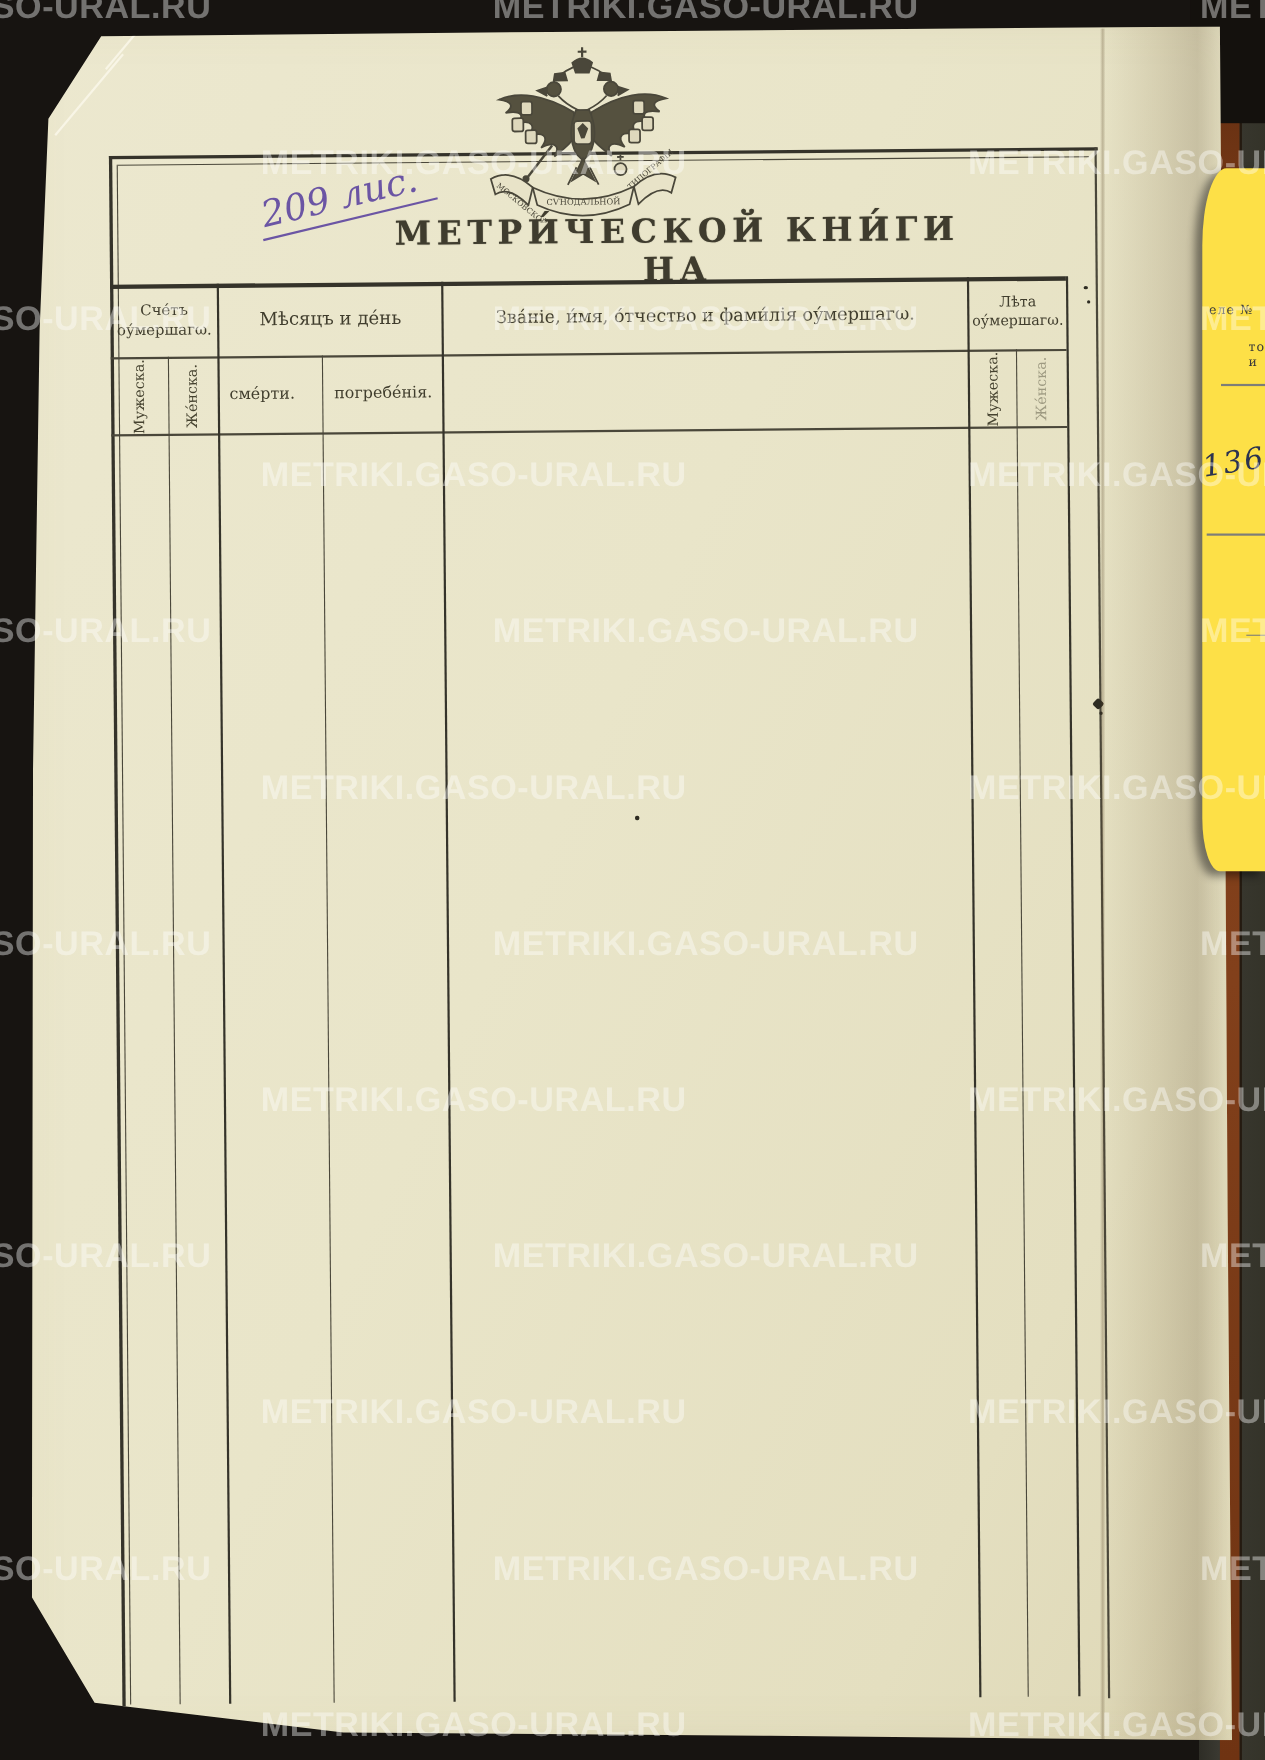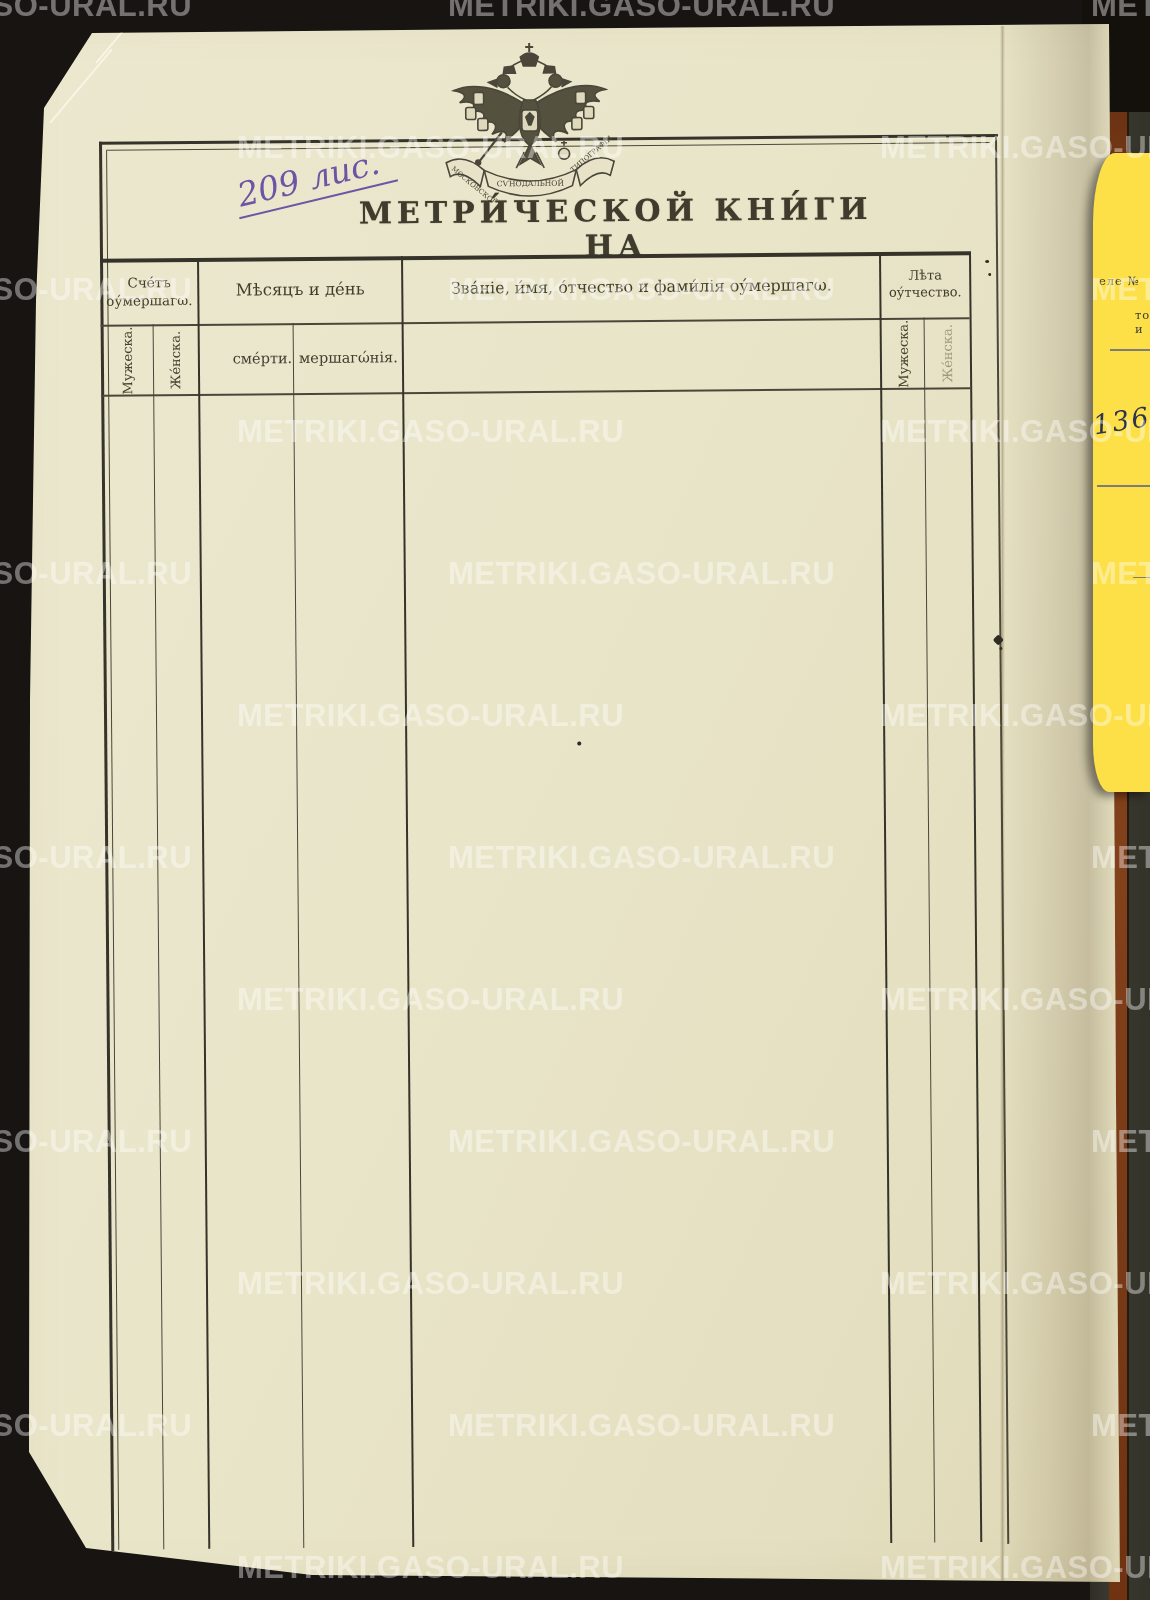--- a/index.html
+++ b/index.html
@@ -130,23 +130,23 @@
     <div class="ln" style="left:196px;top:255px;width:2px;height:1291px;"></div>
     <div class="ln soft" style="left:291px;top:321px;width:1px;height:1225px;"></div>
     <div class="ln" style="left:400px;top:255px;width:2px;height:1291px;"></div>
     <div class="ln" style="left:878px;top:255px;width:1.5px;height:1291px;"></div>
     <div class="ln soft" style="left:922px;top:321px;width:1px;height:1225px;"></div>
     <div class="ln" style="left:968px;top:255px;width:1.5px;height:1291px;"></div>
 
     <div class="hdr" style="left:100px;top:259px;width:96px;height:60px;font-size:13.5px;line-height:1.3;">Сче́тъ оу́мершагω.</div>
     <div class="hdr" style="left:198px;top:255px;width:202px;height:64px;font-size:16.5px;">Мѣсяцъ и де́нь</div>
     <div class="hdr" style="left:402px;top:255px;width:476px;height:64px;font-size:16px;">Зва́ніе, и́мя, о́тчество и фами́лія оу́мершагω.</div>
-    <div class="hdr" style="left:880px;top:257px;width:88px;height:62px;font-size:13px;line-height:1.3;">Лѣта оу́тчество.</div>
-    <div class="hdr" style="left:214px;top:321px;width:93px;height:70px;font-size:14.5px;">сме́рти.</div>
-    <div class="hdr" style="left:293px;top:321px;width:107px;height:70px;font-size:14.5px;">мершагώнія.</div>
+    <div class="hdr" style="left:880px;top:257px;width:88px;height:62px;font-size:13px;line-height:1.3;">Лѣта оу́мершагω.</div>
+    <div class="hdr" style="left:190px;top:321px;width:93px;height:70px;font-size:14.5px;">сме́рти.</div>
+    <div class="hdr" style="left:293px;top:321px;width:107px;height:70px;font-size:14.5px;">погребе́нія.</div>
     <div class="vert" style="left:88px;top:348px;">Мужеска.</div>
     <div class="vert" style="left:136px;top:348px;">Же́нска.</div>
     <div class="vert" style="left:864px;top:348px;">Мужеска.</div>
     <div class="vert" style="left:908px;top:348px;opacity:.45;">Же́нска.</div>
 
     <div class="blot" style="left:990px;top:640px;width:8px;height:8px;transform:rotate(45deg);border-radius:2px;"></div>
     <div class="blot" style="left:995px;top:651px;width:3px;height:3px;border-radius:50%;"></div>
     <div class="blot" style="left:572px;top:742px;width:3.5px;height:3.5px;border-radius:50%;"></div>
     <div class="blot" style="left:984px;top:264px;width:4px;height:3px;border-radius:50%;"></div>
     <div class="blot" style="left:987px;top:277px;width:3px;height:3px;border-radius:50%;"></div>

